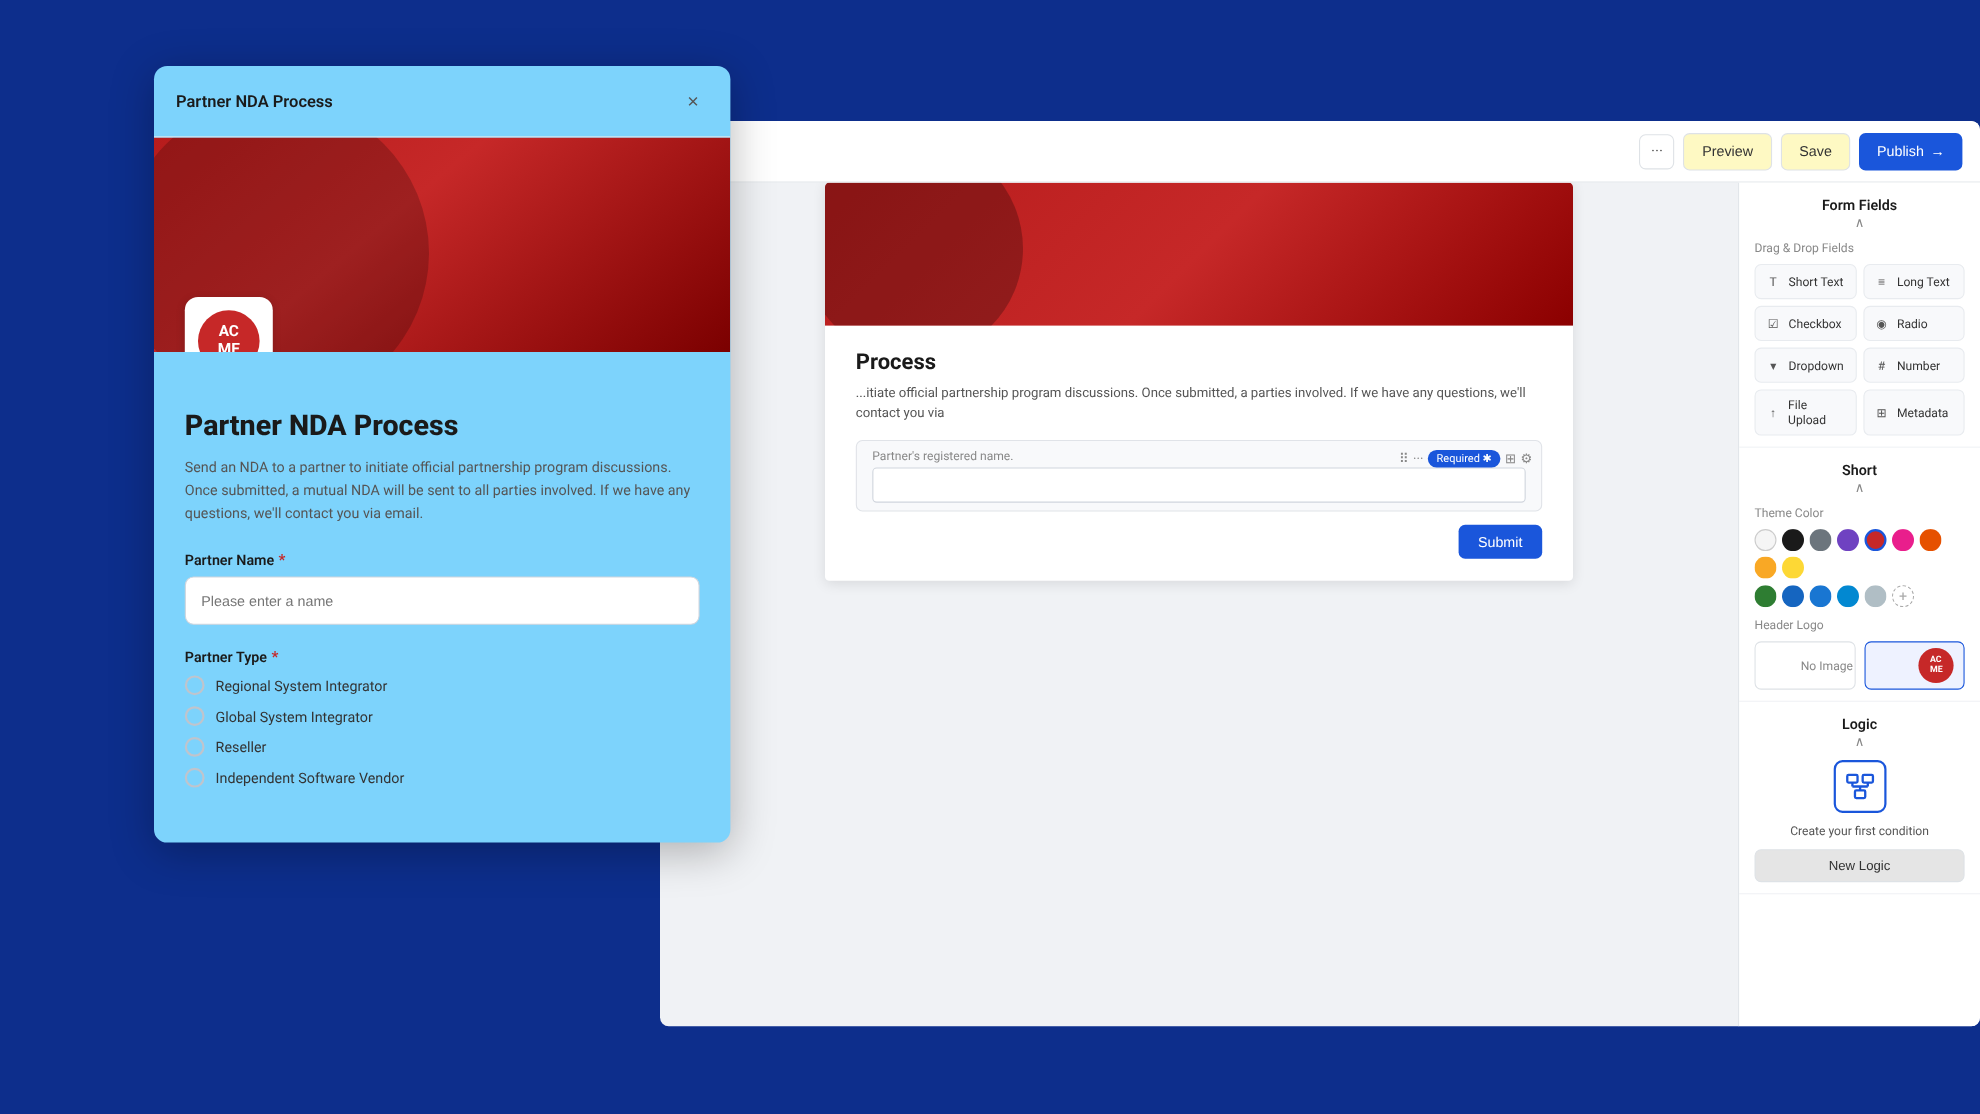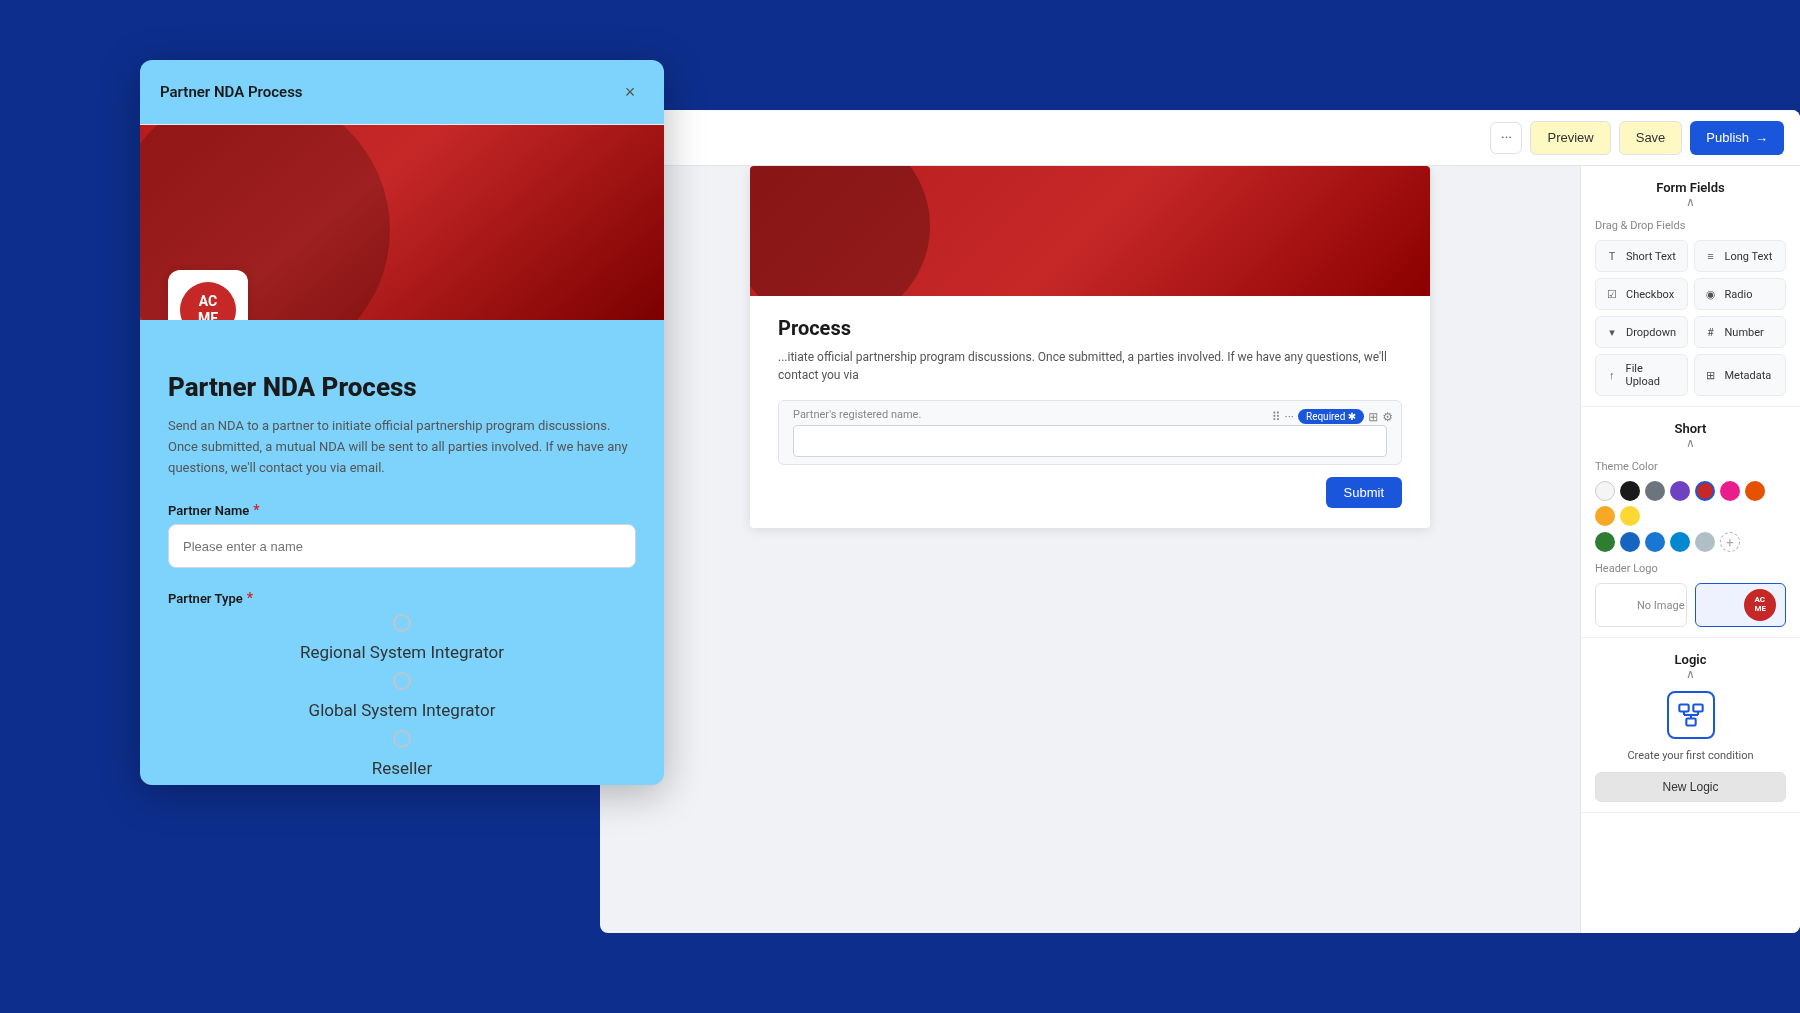--- a/index.html
+++ b/index.html
@@ -361,22 +361,22 @@
       border: 1px solid #d0d5dd;
       border-radius: 8px;
       padding: 0 14px;
       font-size: 13px; color: #888;
       outline: none;
       background: #fff;
     }
     .form-group { margin-bottom: 22px; }
     .radio-group { display: flex; flex-direction: column; gap: 10px; margin-top: 8px; }
     .radio-item {
-      display: flex; align-items: center; gap: 10px;
-      font-size: 17px; color: #333; flex-direction: column;
+      display: flex; align-items: flex-end; gap: 10px;
+      font-size: 13px; color: #333;
     }
     .radio-circle {
       width: 18px; height: 18px;
       border: 2px solid #c0c4cc;
       border-radius: 50%;
       flex-shrink: 0;
     }
   </style>
 </head>
 <body>

